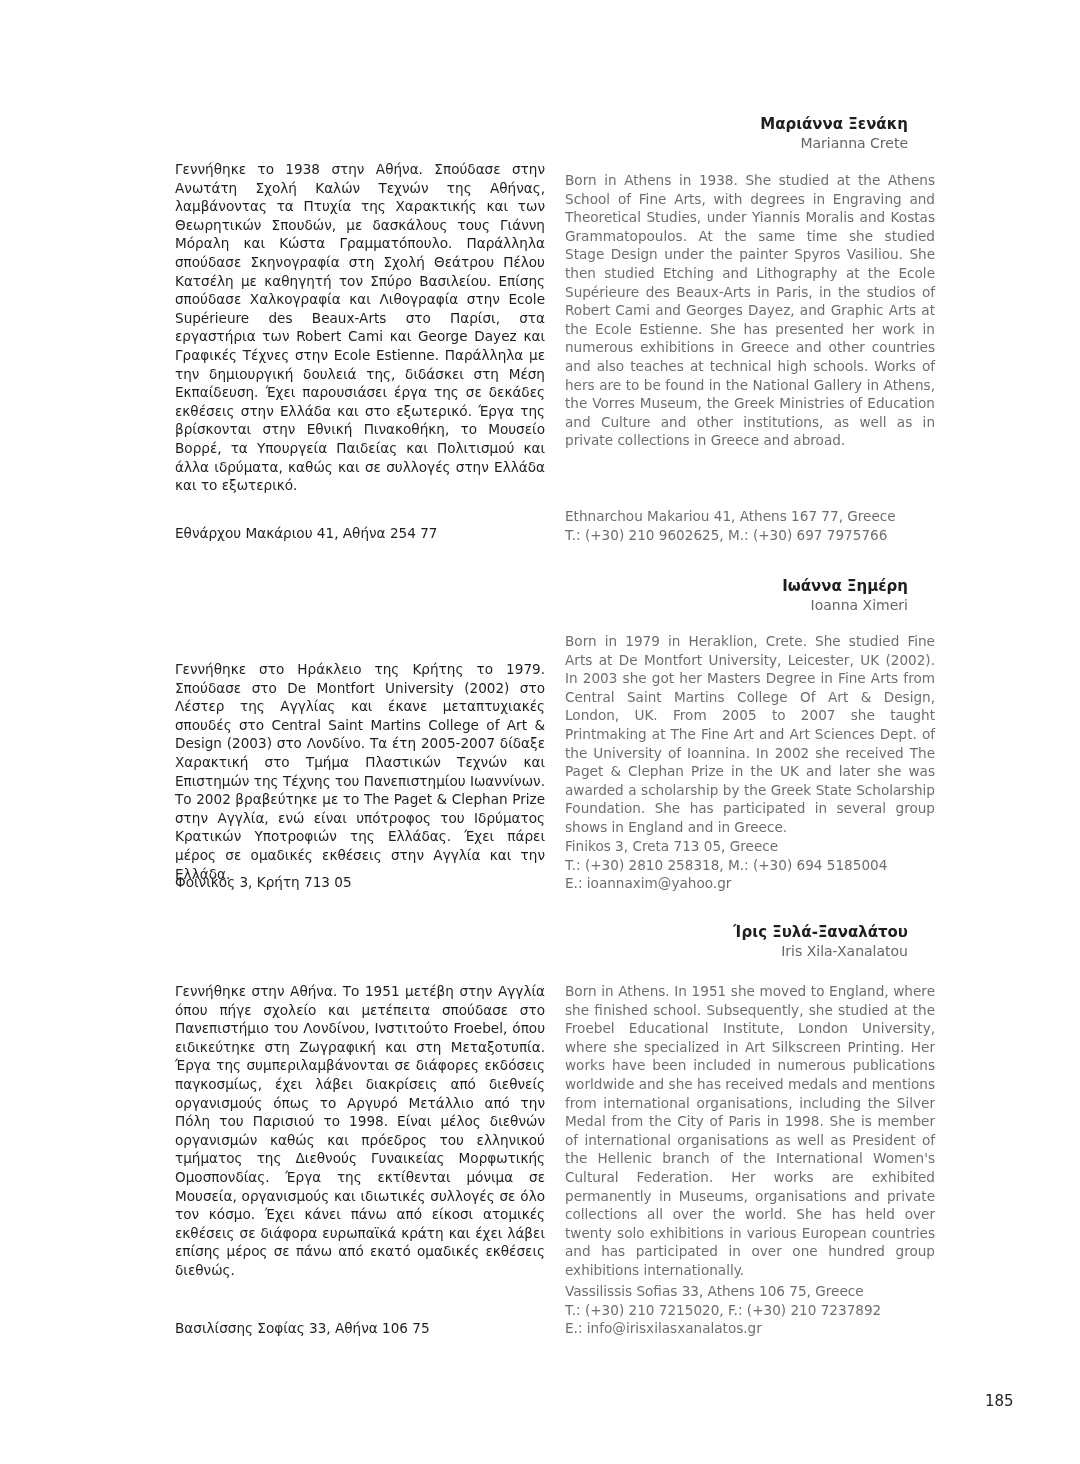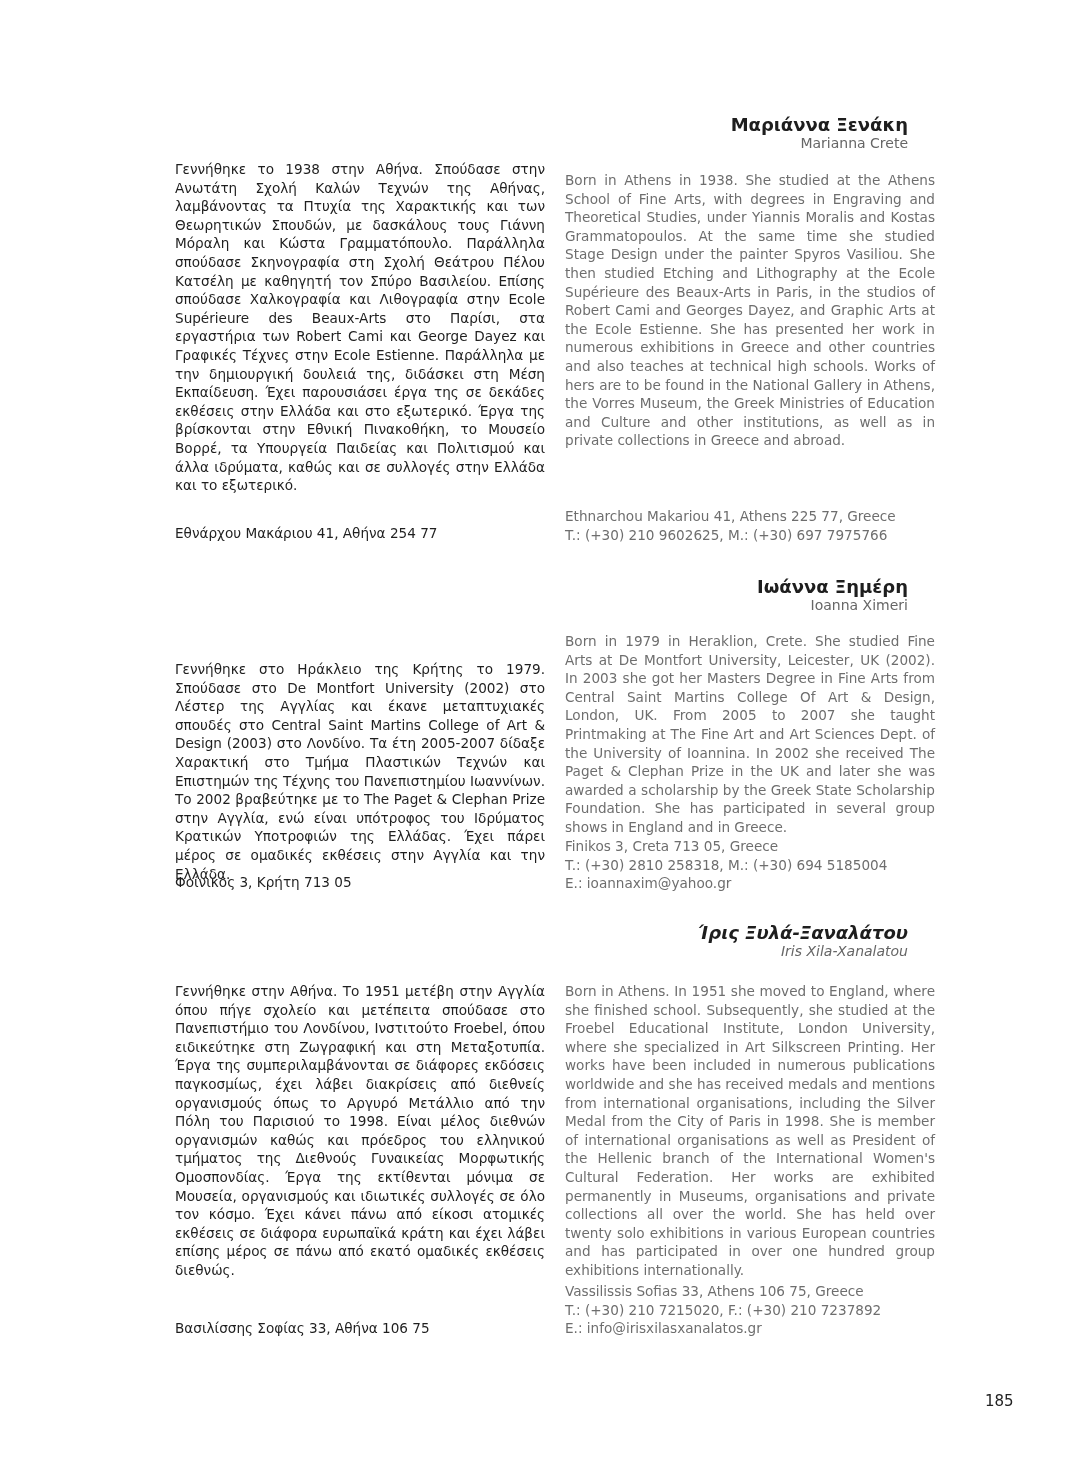--- a/index.html
+++ b/index.html
@@ -1,21 +1,21 @@
 <!DOCTYPE html>
 <html><head>
 <meta charset="utf-8">
 <style>
   html, body { margin:0; padding:0; }
   body {
     width:1080px; height:1464px; background:#ffffff; position:relative; overflow:hidden;
     font-family:"DejaVu Sans", sans-serif; color:#2b2b2b;
   }
   .name-block { position:absolute; right:172px; text-align:right; }
-  .name-gr { font-size:18px; font-weight:bold; color:#1e1e1e; line-height:19px; white-space:nowrap; }
+  .name-gr { font-size:15px; font-weight:bold; color:#1e1e1e; line-height:19px; white-space:nowrap; }
   .name-en { font-size:14px; color:#666; line-height:18px; white-space:nowrap; }
   .col { position:absolute; width:370px; font-size:13.6px; line-height:18.6px; text-align:justify; }
   .col-gr { left:175px; color:#1f1f1f; }
   .col-en { left:565px; color:#6e6e6e; }
   .bio p { margin:0; }
   .addr-gr { position:absolute; left:175px; font-size:13.6px; line-height:18.6px; color:#1f1f1f; white-space:nowrap; }
   .addr-en { position:absolute; left:565px; font-size:13.6px; line-height:18.6px; color:#6e6e6e; white-space:nowrap; }
   .addr-en div { white-space:nowrap; }
   .page-num { position:absolute; left:985px; top:1392px; font-size:15px; color:#222; }
 </style>
@@ -27,42 +27,42 @@
   <div class="name-en">Marianna Crete</div>
 </div>
 <div class="col col-gr bio" style="top:160px;">
   <p>Γεννήθηκε το 1938 στην Αθήνα. Σπούδασε στην Ανωτάτη Σχολή Καλών Τεχνών της Αθήνας, λαμβάνοντας τα Πτυχία της Χαρακτικής και των Θεωρητικών Σπουδών, με δασκάλους τους Γιάννη Μόραλη και Κώστα Γραμματόπουλο. Παράλληλα σπούδασε Σκηνογραφία στη Σχολή Θεάτρου Πέλου Κατσέλη με καθηγητή τον Σπύρο Βασιλείου. Επίσης σπούδασε Χαλκογραφία και Λιθογραφία στην Ecole Supérieure des Beaux-Arts στο Παρίσι, στα εργαστήρια των Robert Cami και George Dayez και Γραφικές Τέχνες στην Ecole Estienne. Παράλληλα με την δημιουργική δουλειά της, διδάσκει στη Μέση Εκπαίδευση. Έχει παρουσιάσει έργα της σε δεκάδες εκθέσεις στην Ελλάδα και στο εξωτερικό. Έργα της βρίσκονται στην Εθνική Πινακοθήκη, το Μουσείο Βορρέ, τα Υπουργεία Παιδείας και Πολιτισμού και άλλα ιδρύματα, καθώς και σε συλλογές στην Ελλάδα και το εξωτερικό.</p>
 </div>
 <div class="addr-gr" style="top:524px;">Εθνάρχου Μακάριου 41, Αθήνα 254 77</div>
 <div class="col col-en bio" style="top:171px;">
   <p>Born in Athens in 1938. She studied at the Athens School of Fine Arts, with degrees in Engraving and Theoretical Studies, under Yiannis Moralis and Kostas Grammatopoulos. At the same time she studied Stage Design under the painter Spyros Vasiliou. She then studied Etching and Lithography at the Ecole Supérieure des Beaux-Arts in Paris, in the studios of Robert Cami and Georges Dayez, and Graphic Arts at the Ecole Estienne. She has presented her work in numerous exhibitions in Greece and other countries and also teaches at technical high schools. Works of hers are to be found in the National Gallery in Athens, the Vorres Museum, the Greek Ministries of Education and Culture and other institutions, as well as in private collections in Greece and abroad.</p>
 </div>
 <div class="addr-en" style="top:507px;">
-  <div>Ethnarchou Makariou 41, Athens 225 77, Greece</div>
+  <div>Ethnarchou Makariou 41, Athens 167 77, Greece</div>
   <div>T.: (+30) 210 9602625, M.: (+30) 697 7975766</div>
 </div>
 
 <div class="name-block" style="top:577px;">
   <div class="name-gr">Ιωάννα Ξημέρη</div>
   <div class="name-en">Ioanna Ximeri</div>
 </div>
 <div class="col col-gr bio" style="top:660px;">
   <p>Γεννήθηκε στο Ηράκλειο της Κρήτης το 1979. Σπούδασε στο De Montfort University (2002) στο Λέστερ της Αγγλίας και έκανε μεταπτυχιακές σπουδές στο Central Saint Martins College of Art &amp; Design (2003) στο Λονδίνο. Τα έτη 2005-2007 δίδαξε Χαρακτική στο Τμήμα Πλαστικών Τεχνών και Επιστημών της Τέχνης του Πανεπιστημίου Ιωαννίνων. Το 2002 βραβεύτηκε με το The Paget &amp; Clephan Prize στην Αγγλία, ενώ είναι υπότροφος του Ιδρύματος Κρατικών Υποτροφιών της Ελλάδας. Έχει πάρει μέρος σε ομαδικές εκθέσεις στην Αγγλία και την Ελλάδα.</p>
 </div>
 <div class="addr-gr" style="top:873px;">Φοίνικος 3, Κρήτη 713 05</div>
 <div class="col col-en bio" style="top:632px;">
   <p>Born in 1979 in Heraklion, Crete. She studied Fine Arts at De Montfort University, Leicester, UK (2002). In 2003 she got her Masters Degree in Fine Arts from Central Saint Martins College Of Art &amp; Design, London, UK. From 2005 to 2007 she taught Printmaking at The Fine Art and Art Sciences Dept. of the University of Ioannina. In 2002 she received The Paget &amp; Clephan Prize in the UK and later she was awarded a scholarship by the Greek State Scholarship Foundation. She has participated in several group shows in England and in Greece.</p>
 </div>
 <div class="addr-en" style="top:837px;">
   <div>Finikos 3, Creta 713 05, Greece</div>
   <div>T.: (+30) 2810 258318, M.: (+30) 694 5185004</div>
   <div>E.: ioannaxim@yahoo.gr</div>
 </div>
 
-<div class="name-block" style="top:923px;font-style:italic;">
+<div class="name-block" style="top:923px;">
   <div class="name-gr">Ίρις Ξυλά-Ξαναλάτου</div>
   <div class="name-en">Iris Xila-Xanalatou</div>
 </div>
 <div class="col col-gr bio" style="top:982px;">
   <p>Γεννήθηκε στην Αθήνα. Το 1951 μετέβη στην Αγγλία όπου πήγε σχολείο και μετέπειτα σπούδασε στο Πανεπιστήμιο του Λονδίνου, Ινστιτούτο Froebel, όπου ειδικεύτηκε στη Ζωγραφική και στη Μεταξοτυπία. Έργα της συμπεριλαμβάνονται σε διάφορες εκδόσεις παγκοσμίως, έχει λάβει διακρίσεις από διεθνείς οργανισμούς όπως το Αργυρό Μετάλλιο από την Πόλη του Παρισιού το 1998. Είναι μέλος διεθνών οργανισμών καθώς και πρόεδρος του ελληνικού τμήματος της Διεθνούς Γυναικείας Μορφωτικής Ομοσπονδίας. Έργα της εκτίθενται μόνιμα σε Μουσεία, οργανισμούς και ιδιωτικές συλλογές σε όλο τον κόσμο. Έχει κάνει πάνω από είκοσι ατομικές εκθέσεις σε διάφορα ευρωπαϊκά κράτη και έχει λάβει επίσης μέρος σε πάνω από εκατό ομαδικές εκθέσεις διεθνώς.</p>
 </div>
 <div class="addr-gr" style="top:1319px;">Βασιλίσσης Σοφίας 33, Αθήνα 106 75</div>
 <div class="col col-en bio" style="top:982px;">
   <p>Born in Athens. In 1951 she moved to England, where she finished school. Subsequently, she studied at the Froebel Educational Institute, London University, where she specialized in Art Silkscreen Printing. Her works have been included in numerous publications worldwide and she has received medals and mentions from international organisations, including the Silver Medal from the City of Paris in 1998. She is member of international organisations as well as President of the Hellenic branch of the International Women's Cultural Federation. Her works are exhibited permanently in Museums, organisations and private collections all over the world. She has held over twenty solo exhibitions in various European countries and has participated in over one hundred group exhibitions internationally.</p>
 </div>

